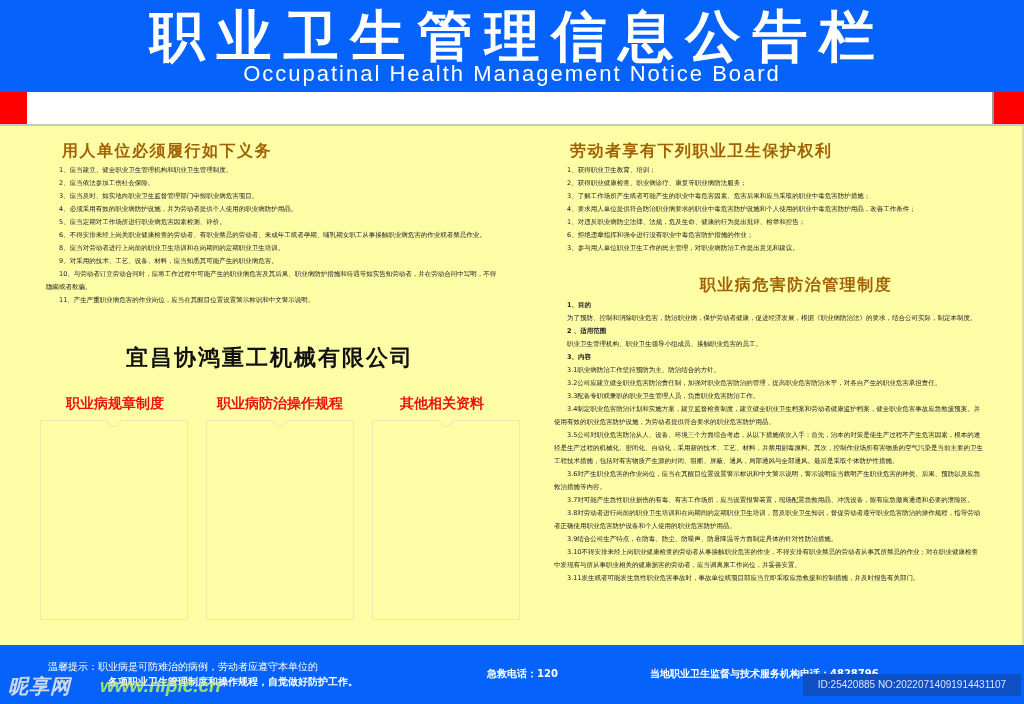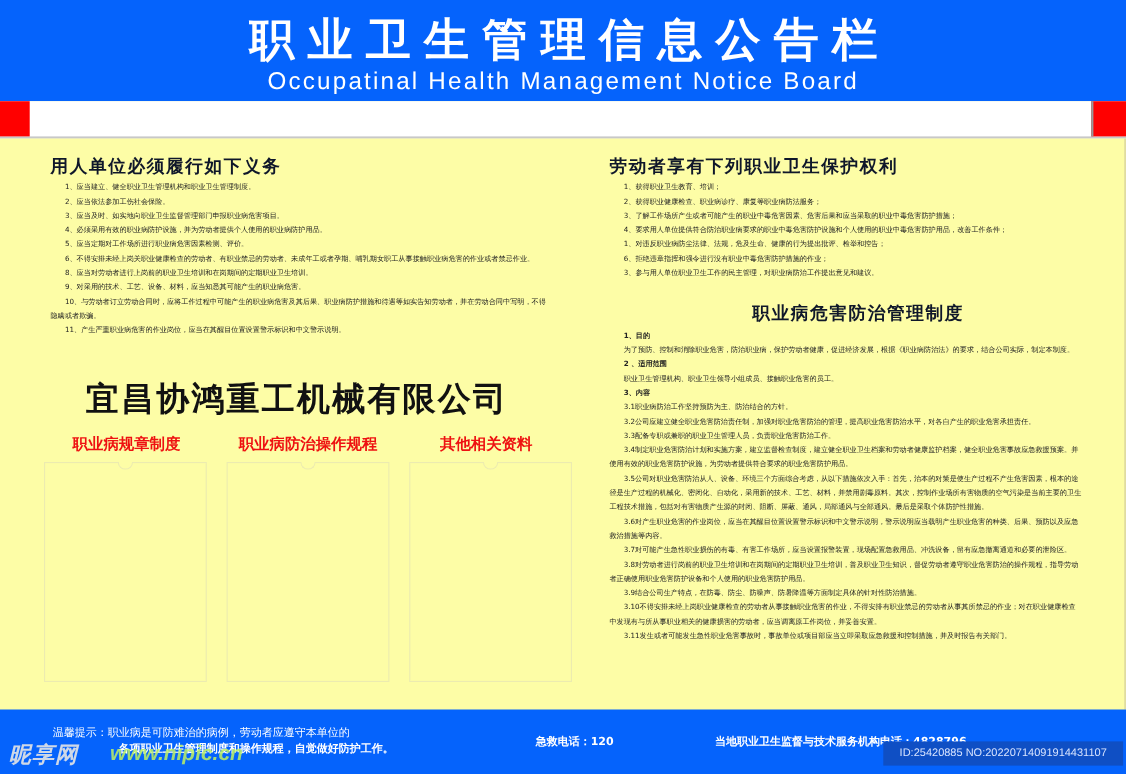--- a/index.html
+++ b/index.html
@@ -1,34 +1,34 @@
 <!DOCTYPE html>
 <html><head>
 <meta charset="utf-8">
 <style>
   * { margin: 0; padding: 0; box-sizing: border-box; }
   html, body { width: 1024px; height: 704px; overflow: hidden; }
   body { position: relative; background: #fdfda6; font-family: "DejaVu Sans", "Liberation Sans", sans-serif; color: #111; }
 
   .header { position: absolute; left: 0; top: 0; width: 1024px; height: 92px; background: #0563fc; text-align: center; color: #fff; }
-  .title-cn { position: absolute; left: 0; right: 0; top: 12px; font-size: 41px; font-weight: bold; letter-spacing: 12px; line-height: 48px; padding-left: 12px; }
+  .title-cn { position: absolute; left: 0; right: 0; top: 12px; font-size: 55px; font-weight: bold; letter-spacing: 12px; line-height: 48px; padding-left: 12px; }
   .title-en { position: absolute; left: 0; right: 0; top: 61px; font-family: "Liberation Sans", sans-serif; font-size: 22px; letter-spacing: 2px; line-height: 26px; }
 
   .strip { position: absolute; left: 0; top: 92px; width: 1024px; height: 34px; background: #fff; border-bottom: 2px solid #c8c8c8; }
   .strip .red-l { position: absolute; left: 0; top: 0; width: 27px; height: 32px; background: #ff0000; }
   .strip .red-r { position: absolute; right: 0; top: 0; width: 32px; height: 32px; background: #ff0000; border-left: 2px solid #999; }
 
   .body-area { position: absolute; left: 0; top: 126px; width: 1024px; height: 519px; background: #fdfda6; border-right: 2px solid #e0dca0; }
 
-  .sec-title { position: absolute; font-size: 16px; font-weight: bold; letter-spacing: 1.5px; color: #0f172a; }
+  .sec-title { position: absolute; font-size: 16px; font-weight: bold; letter-spacing: 1.5px; color: #a16207; margin-left: 16px; }
   .list { position: absolute; font-size: 6.5px; line-height: 13px; color: #222; }
   .list .item { text-indent: 2em; }
   .list .bold { font-weight: bold; }
 
-  .company { position: absolute; left: 0; width: 540px; top: 343px; text-align: center; font-size: 30px; font-weight: bold; letter-spacing: 2px; color: #111; }
+  .company { position: absolute; left: 0; width: 540px; top: 343px; text-align: center; font-size: 22px; font-weight: bold; letter-spacing: 2px; color: #111; }
   .folder-label { position: absolute; top: 395px; font-size: 14px; font-weight: bold; color: #ee1111; text-align: center; }
   .folder { position: absolute; top: 420px; width: 148px; height: 200px; border: 1px solid #ecebb0; background: #fdfda6; }
   .folder .notch { position: absolute; left: 50%; top: -1px; width: 14px; height: 7px; margin-left: -7px; border: 1px solid #ecebb0; border-top: none; border-radius: 0 0 7px 7px; background: #fdfda6; }
 
   .footer { position: absolute; left: 0; top: 645px; width: 1024px; height: 59px; background: #0563fc; color: #fff; }
   .footer .tip { position: absolute; left: 48px; top: 15px; font-size: 10px; line-height: 14px; font-weight: normal; }
   .footer .tip2 { position: absolute; left: 108px; top: 30px; font-size: 10px; line-height: 14px; font-weight: bold; }
   .footer .emerg { position: absolute; left: 487px; top: 22px; font-size: 10px; font-weight: bold; }
   .footer .local { position: absolute; left: 650px; top: 22px; font-size: 10px; font-weight: bold; }
   .footer .wm-logo { position: absolute; left: 8px; top: 28px; font-size: 20px; font-weight: bold; font-style: italic; color: #e5e5e5; opacity: 0.9; letter-spacing: 1px; }

